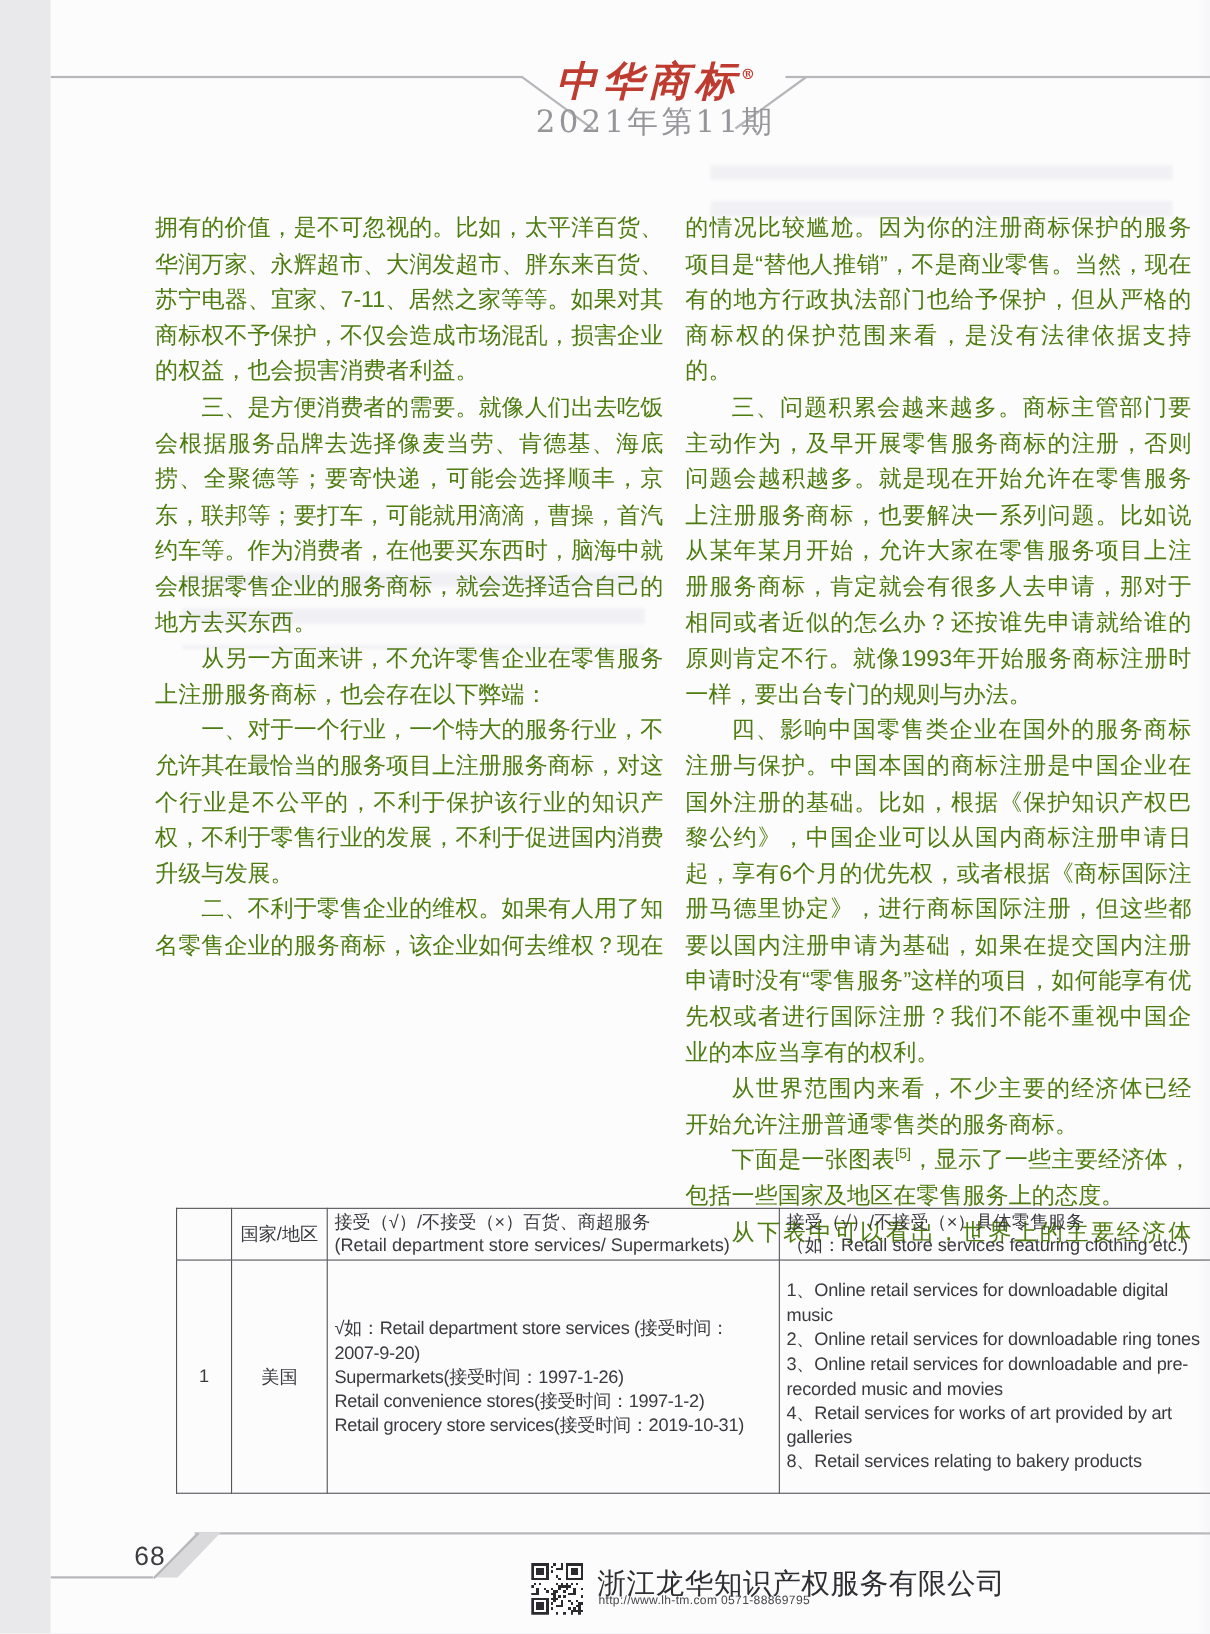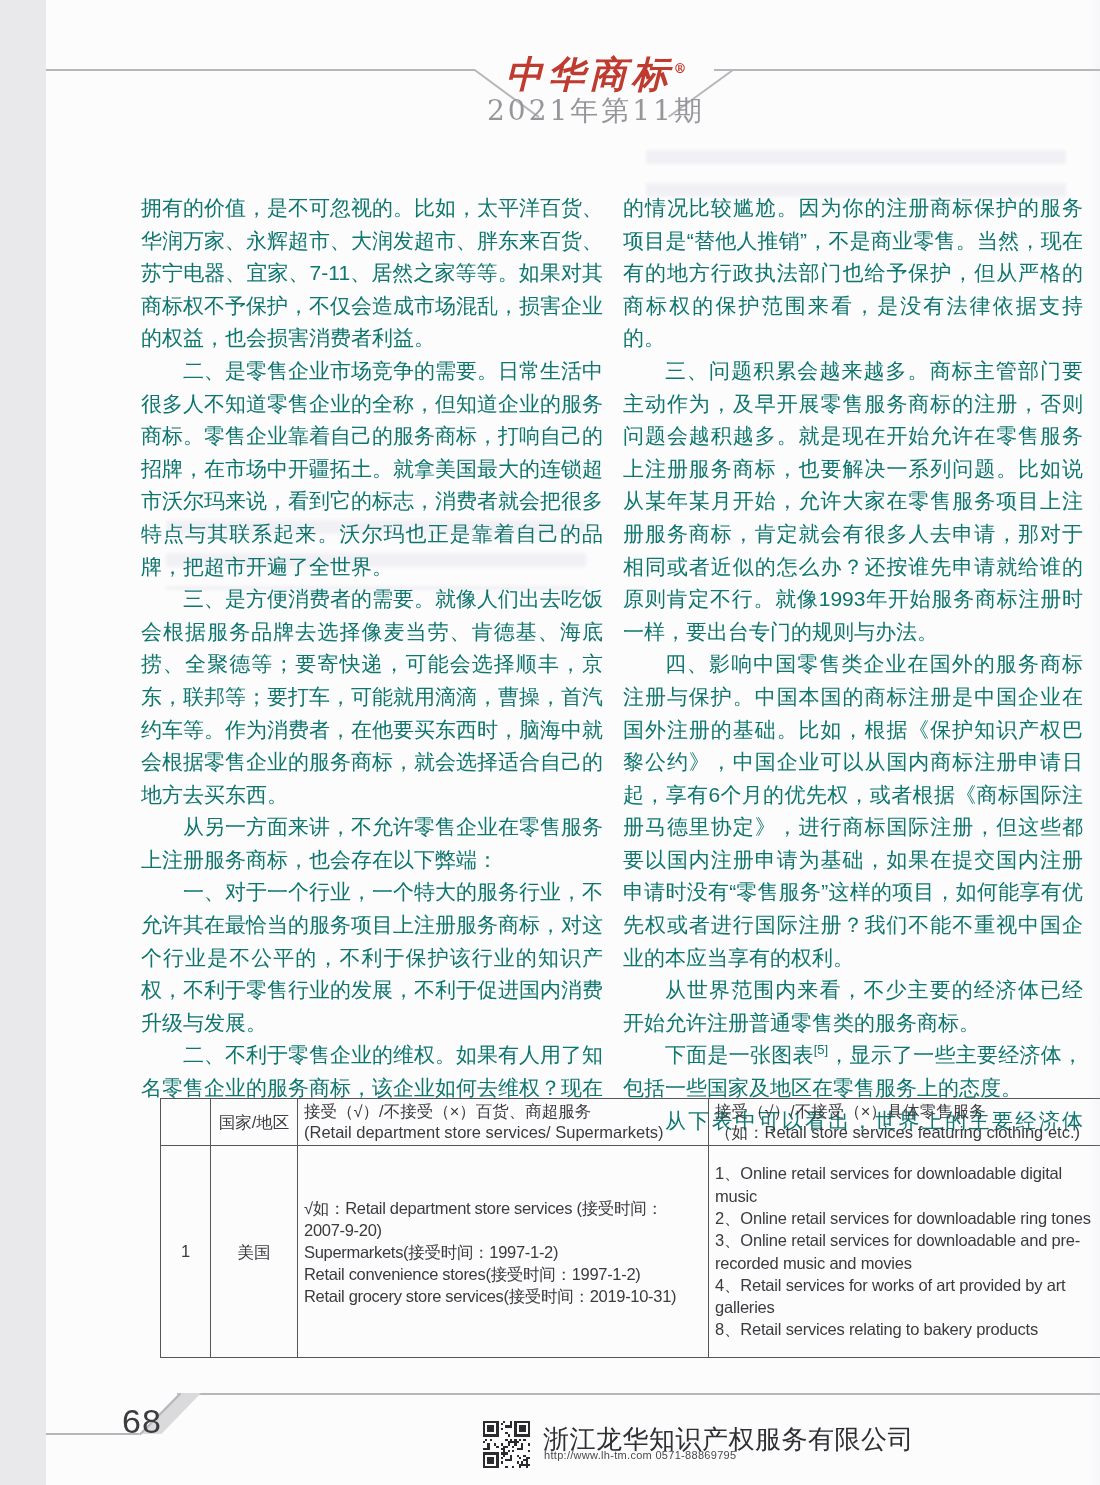--- a/index.html
+++ b/index.html
@@ -16,21 +16,21 @@
          font-family:"DejaVu Serif",serif;font-size:28px;color:#95959a;letter-spacing:3px;}
   .rule{position:absolute;background:#b7b7bb;height:1.6px;}
   .h-rule-left{top:69px;left:0;width:429px;}
   .h-rule-right{top:69px;left:668px;width:432px;}
   .h-diag{position:absolute;height:1.6px;background:#b7b7bb;transform-origin:0 0;}
   .h-diag-left{top:69px;left:429px;width:80px;transform:rotate(36.3deg);}
   .h-diag-right{top:116px;left:622px;width:80px;transform:rotate(-36deg);}
 
   
   .col{position:absolute;top:192px;width:462px;font-size:21px;line-height:32.6px;
-       text-align:justify;color:#0f766e;}
+       text-align:justify;color:#4d7c0f;}
   .col-left{left:95px;}
   .col-right{left:577px;width:460px;}
   .col p{margin:0;text-indent:2em;}
   .col p.noindent{text-indent:0;}
   .col p.stretch{text-align-last:justify;}
   .col sup{font-size:13px;line-height:0;}
 
   
   table.tbl{position:absolute;left:114px;top:1098px;width:899px;border-collapse:collapse;
             table-layout:fixed;font-size:16.5px;color:#3a3a3f;background:transparent;}
@@ -47,21 +47,21 @@
   td.c-dept{padding-left:9px;padding-right:2px;}
   td.c-spec{padding-left:8px;}
 
   
   .f-rule-top{top:1393px;left:131px;width:969px;}
   .f-rule-bottom{top:1433px;left:0;width:93px;}
   .f-diag{position:absolute;top:1434px;left:93px;width:58px;height:1.6px;background:#b7b7bb;
           transform-origin:0 0;transform:rotate(-45.2deg);}
   .f-band{position:absolute;top:1393px;left:133px;width:22px;height:41px;background:#dadadd;
           transform-origin:0 0;transform:skewX(-44deg);}
-  .page-num{position:absolute;left:76px;top:1402px;font-size:34px;color:#3c3c40;letter-spacing:1px;}
+  .page-num{position:absolute;left:76px;top:1402px;font-size:24px;color:#3c3c40;letter-spacing:1px;}
   .qr{position:absolute;left:437px;top:1421px;width:47px;height:47px;}
   .company{position:absolute;left:497px;top:1422px;font-size:26px;color:#2f2f33;letter-spacing:0.5px;}
   .contact{position:absolute;left:498px;top:1449px;font-size:11px;color:#48484c;letter-spacing:0.3px;}
 
   
   .edge-shade{position:absolute;top:0;right:0;width:58px;height:100%;pointer-events:none;
       background:linear-gradient(to right,rgba(195,195,203,0) 0%,rgba(198,198,208,0.32) 62%,rgba(230,230,236,0.12) 100%);}
   .corner-smudge{position:absolute;top:0;right:0;width:11px;height:52px;pointer-events:none;
       background:linear-gradient(to bottom,rgba(85,85,92,0.55),rgba(140,140,150,0.05));}
   .bleed{position:absolute;pointer-events:none;opacity:0.05;filter:blur(1.5px);
@@ -74,21 +74,20 @@
 
   <div class="rule h-rule-left"></div>
   <div class="rule h-rule-right"></div>
   <div class="h-diag h-diag-left"></div>
   <div class="h-diag h-diag-right"></div>
   <div class="logo"><span>中华商标</span><sup>®</sup></div>
   <div class="issue">2021年第11期</div>
 
   <div class="col col-left">
       <p class="para noindent">拥有的价值，是不可忽视的。比如，太平洋百货、华润万家、永辉超市、大润发超市、胖东来百货、苏宁电器、宜家、7-11、居然之家等等。如果对其商标权不予保护，不仅会造成市场混乱，损害企业的权益，也会损害消费者利益。</p>
-      <p class="para">二、是零售企业市场竞争的需要。日常生活中很多人不知道零售企业的全称，但知道企业的服务商标。零售企业靠着自己的服务商标，打响自己的招牌，在市场中开疆拓土。就拿美国最大的连锁超市沃尔玛来说，看到它的标志，消费者就会把很多特点与其联系起来。沃尔玛也正是靠着自己的品牌，把超市开遍了全世界。</p>
       <p class="para">三、是方便消费者的需要。就像人们出去吃饭会根据服务品牌去选择像麦当劳、肯德基、海底捞、全聚德等；要寄快递，可能会选择顺丰，京东，联邦等；要打车，可能就用滴滴，曹操，首汽约车等。作为消费者，在他要买东西时，脑海中就会根据零售企业的服务商标，就会选择适合自己的地方去买东西。</p>
       <p class="para">从另一方面来讲，不允许零售企业在零售服务上注册服务商标，也会存在以下弊端：</p>
       <p class="para">一、对于一个行业，一个特大的服务行业，不允许其在最恰当的服务项目上注册服务商标，对这个行业是不公平的，不利于保护该行业的知识产权，不利于零售行业的发展，不利于促进国内消费升级与发展。</p>
       <p class="para">二、不利于零售企业的维权。如果有人用了知名零售企业的服务商标，该企业如何去维权？现在</p>
     </div>
   <div class="col col-right">
       <p class="para noindent">的情况比较尴尬。因为你的注册商标保护的服务项目是“替他人推销”，不是商业零售。当然，现在有的地方行政执法部门也给予保护，但从严格的商标权的保护范围来看，是没有法律依据支持的。</p>
       <p class="para">三、问题积累会越来越多。商标主管部门要主动作为，及早开展零售服务商标的注册，否则问题会越积越多。就是现在开始允许在零售服务上注册服务商标，也要解决一系列问题。比如说从某年某月开始，允许大家在零售服务项目上注册服务商标，肯定就会有很多人去申请，那对于相同或者近似的怎么办？还按谁先申请就给谁的原则肯定不行。就像1993年开始服务商标注册时一样，要出台专门的规则与办法。</p>
       <p class="para">四、影响中国零售类企业在国外的服务商标注册与保护。中国本国的商标注册是中国企业在国外注册的基础。比如，根据《保护知识产权巴黎公约》，中国企业可以从国内商标注册申请日起，享有6个月的优先权，或者根据《商标国际注册马德里协定》，进行商标国际注册，但这些都要以国内注册申请为基础，如果在提交国内注册申请时没有“零售服务”这样的项目，如何能享有优先权或者进行国际注册？我们不能不重视中国企业的本应当享有的权利。</p>
       <p class="para">从世界范围内来看，不少主要的经济体已经开始允许注册普通零售类的服务商标。</p>
@@ -108,21 +107,21 @@
         <td class="c-spec hd">
           <span class="th-line">接受（√）/不接受（×）具体零售服务</span>
           <span class="th-line">（如：Retail store services featuring clothing etc.)</span>
         </td>
       </tr>
       <tr class="body-row">
         <td class="c-idx">1</td>
         <td class="c-region">美国</td>
         <td class="c-dept">
             <div class="tline">√如：Retail department store services (接受时间：2007-9-20)</div>
-            <div class="tline">Supermarkets(接受时间：1997-1-2)</div>
+            <div class="tline">Supermarkets(接受时间：1997-1-26)</div>
             <div class="tline">Retail convenience stores(接受时间：1997-1-2)</div>
             <div class="tline">Retail grocery store services(接受时间：2019-10-31)</div>
           </td>
         <td class="c-spec">
             <div class="tline">1、Online retail services for downloadable digital music</div>
             <div class="tline">2、Online retail services for downloadable ring tones</div>
             <div class="tline">3、Online retail services for downloadable and pre-recorded music and movies</div>
             <div class="tline">4、Retail services for works of art provided by art galleries</div>
             <div class="tline">8、Retail services relating to bakery products</div>
           </td>

